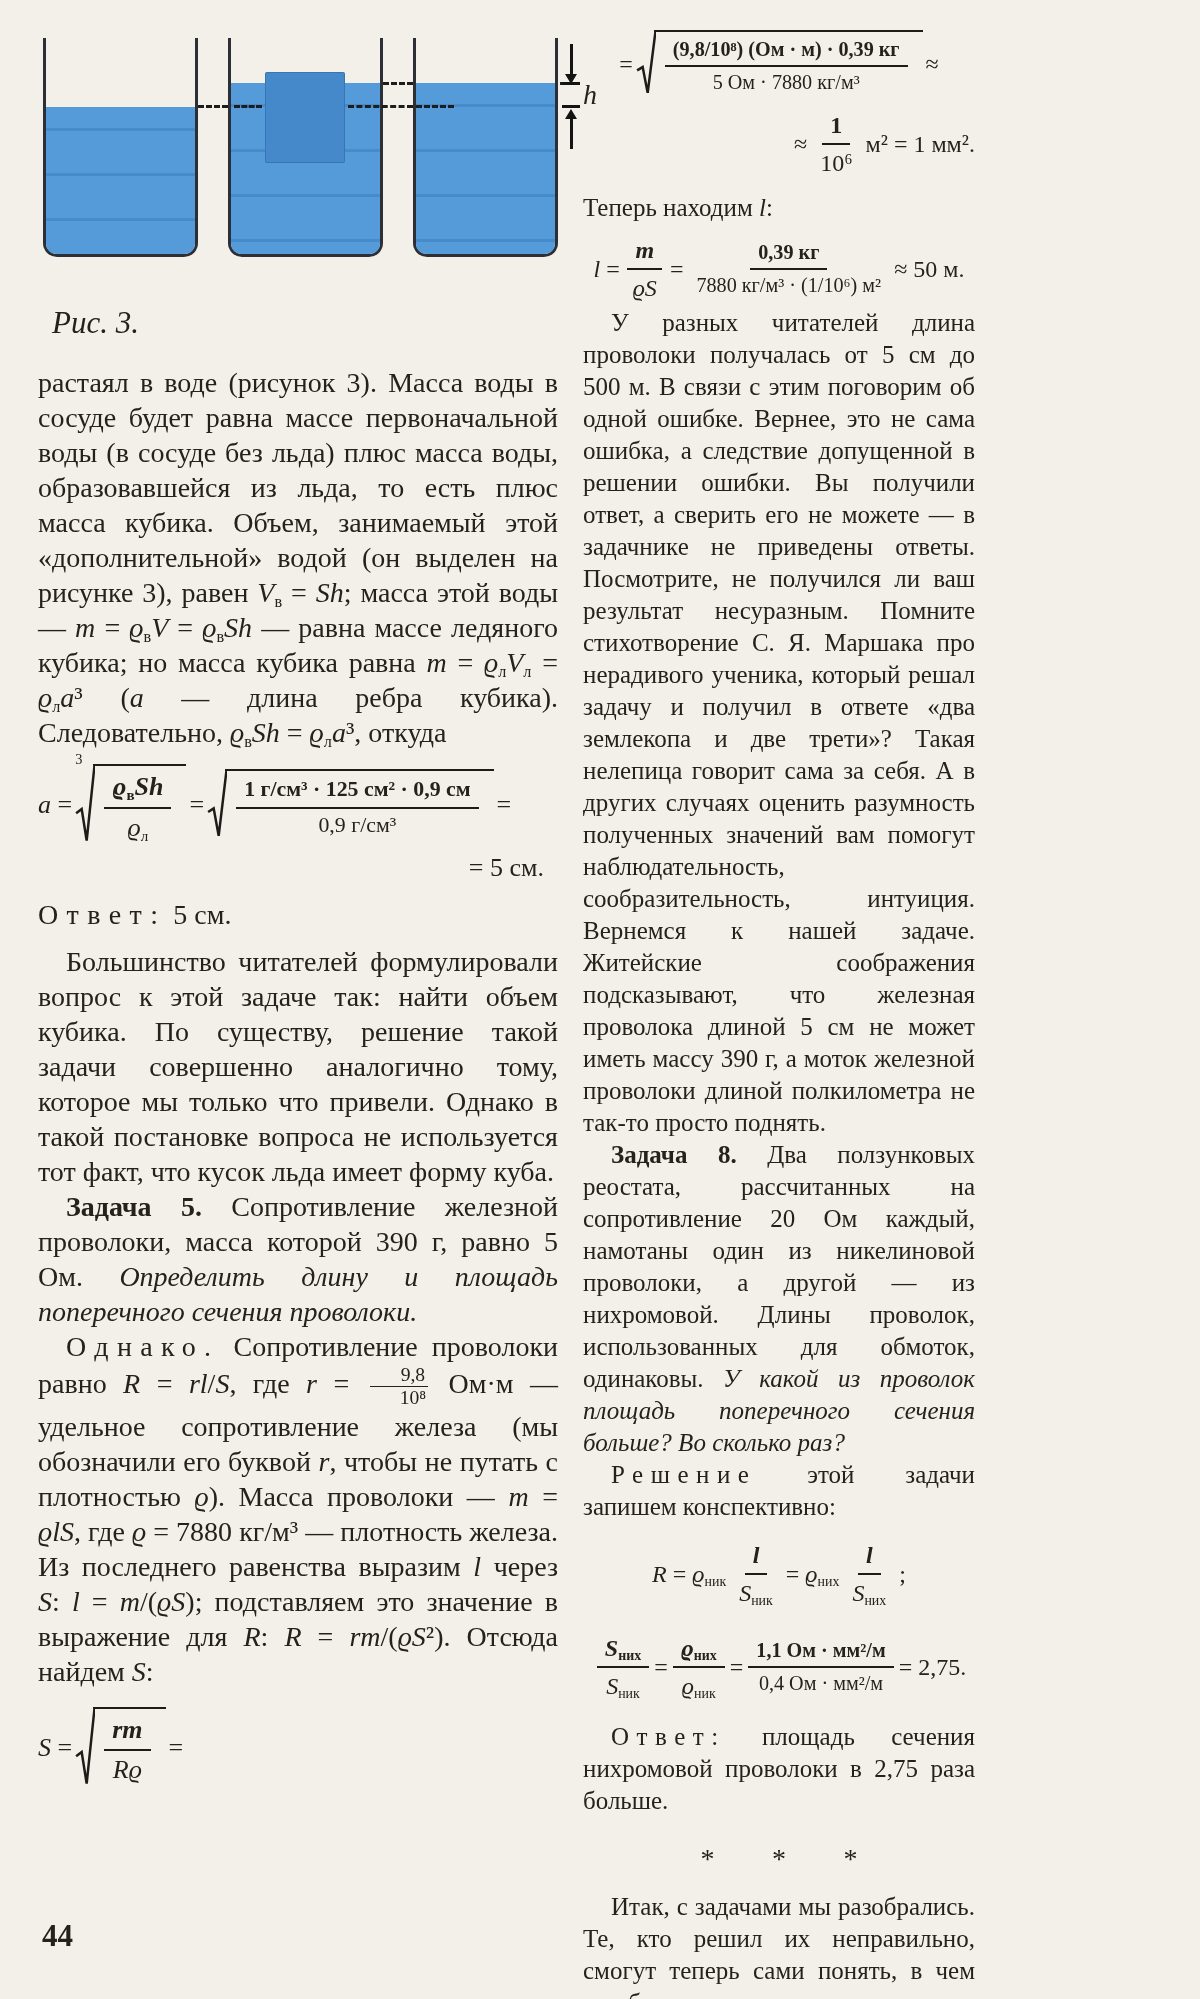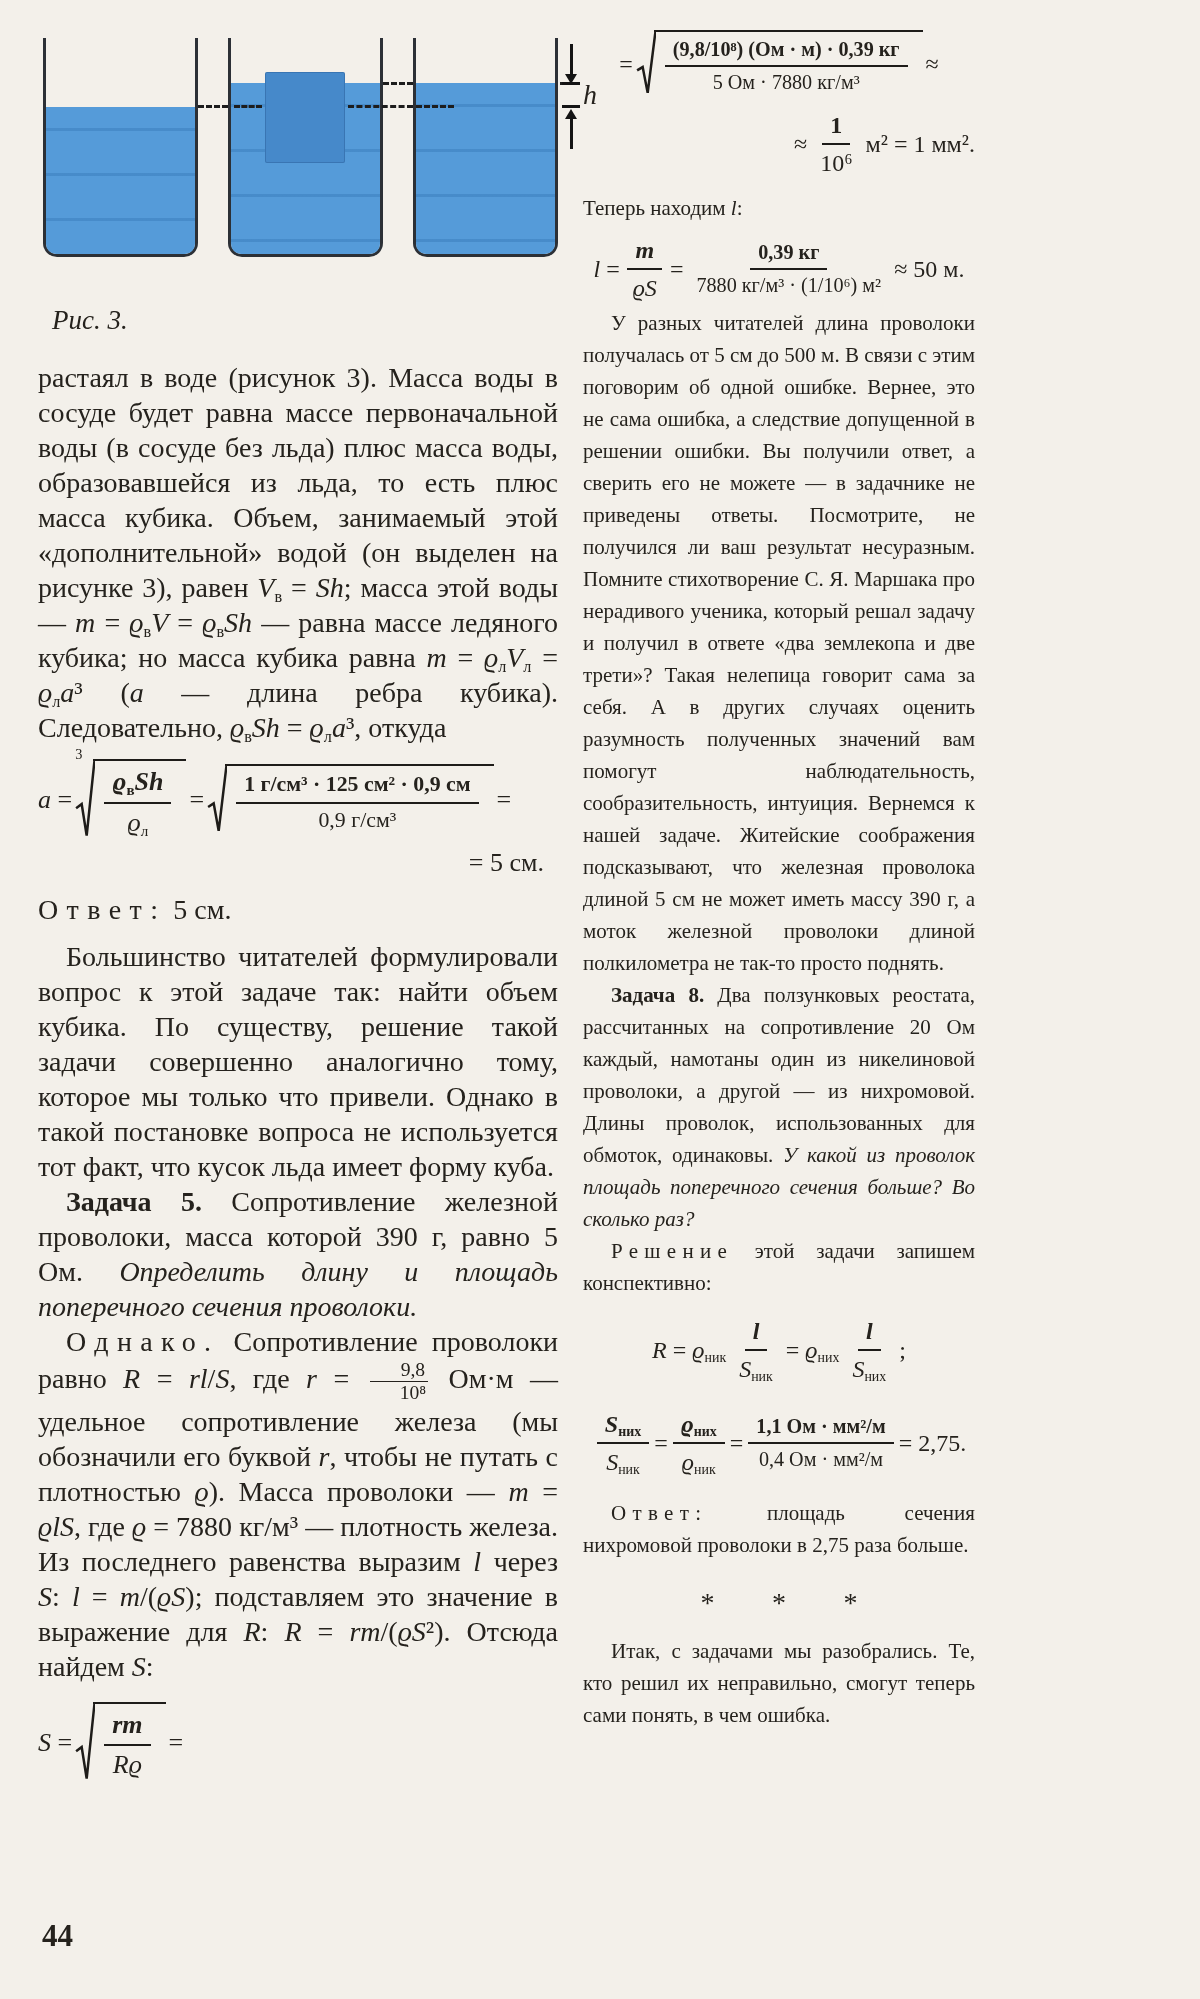--- a/index.html
+++ b/index.html
@@ -3,21 +3,21 @@
 <meta charset="utf-8">
 <style>
   html,body{margin:0;padding:0;background:#e9e6e0;}
   .page{position:relative;width:1200px;height:1999px;background:#f3f0ea;
         font-family:"Liberation Serif","DejaVu Serif",serif;color:#25221d;overflow:hidden;}
   .col{position:absolute;top:0;}
   .col-left{left:38px;width:520px;}
   .col-right{left:583px;width:392px;}
   p{margin:0;text-align:justify;}
   .col-left p{font-size:28px;line-height:35px;}
-  .col-right p{font-size:21px;line-height:32px;}
+  .col-right p{font-size:25px;line-height:32px;}
   .indent{text-indent:28px;}
   .i{font-style:italic;}
   .b{font-weight:bold;}
   .sp{letter-spacing:.30em;}
   sub{font-size:.58em;line-height:0;vertical-align:-0.30em;font-style:normal;}
   
   .figure{position:relative;margin-top:30px;height:235px;width:552px;}
   .vessel{position:absolute;top:8px;height:219px;border:3px solid #2c3036;border-top:none;
           border-radius:0 0 14px 14px;box-sizing:border-box;}
   .v1{left:5px;width:155px;}
@@ -27,21 +27,21 @@
          background-image:repeating-linear-gradient(180deg,transparent 0 21px,rgba(21,84,148,.22) 21px 24px,transparent 24px 45px);}
   .w1{top:69px;}
   .w2,.w3{top:45px;}
   .cube{position:absolute;left:34px;top:34px;width:80px;height:91px;background:#4689ca;
         border-radius:2px;box-shadow:inset 0 0 0 1px rgba(20,60,110,.25);}
   .dash{position:absolute;height:0;border-top:3px dashed #1d1d1d;}
   .arr-line{position:absolute;width:3px;background:#141414;}
   .arr-head{position:absolute;width:0;height:0;border-left:6px solid transparent;border-right:6px solid transparent;}
   .arr-bar{position:absolute;height:3px;background:#141414;}
   .hlabel{position:absolute;font-style:italic;font-size:28px;}
-  .fig-caption{margin:40px 0 8px 14px;font-style:italic;font-size:27px;}
+  .fig-caption{margin:40px 0 8px 14px;font-style:italic;font-size:31px;}
   
   .formula{display:flex;align-items:center;margin-top:16px;}
   .col-left .formula{font-size:26px;}
   .col-right .formula{font-size:24px;}
   .formula.center{justify-content:center;}
   .formula.right{justify-content:flex-end;}
   .frow{display:inline-flex;align-items:center;line-height:1.25;}
   .frac{display:inline-flex;flex-direction:column;align-items:center;margin:0 5px;text-align:center;}
   .frac .num{border-bottom:2.2px solid #1e1c19;padding:1px 8px 3px;display:block;font-weight:bold;}
   .frac .den{padding:3px 8px 0;display:block;}

